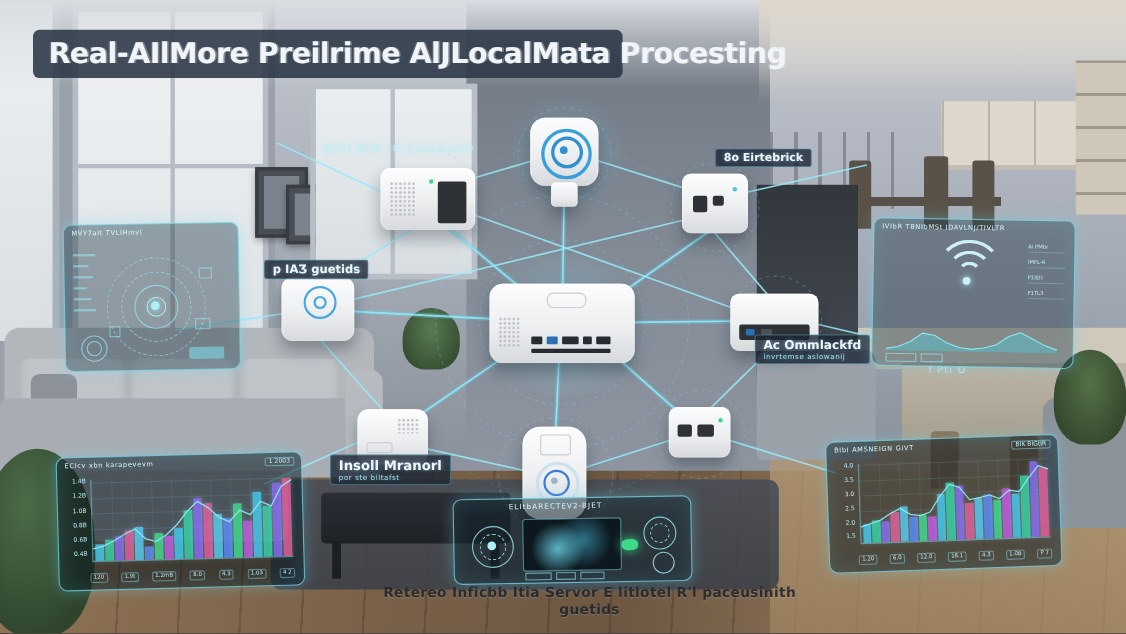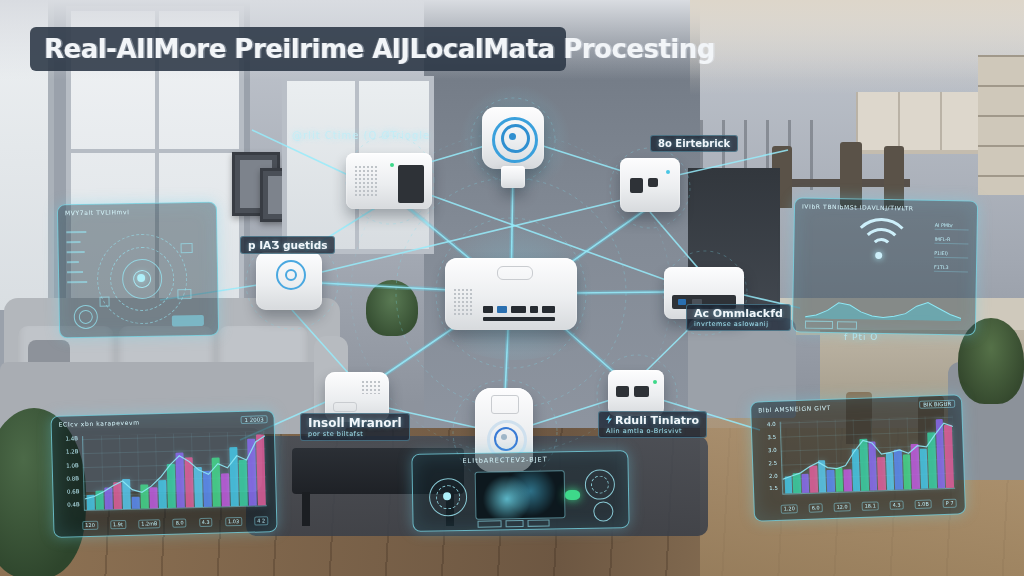--- a/index.html
+++ b/index.html
@@ -270,38 +270,34 @@
     <div class="ringcirc" style="left:19px;top:39px;width:20px;height:20px;border:2.5px solid #3a7bd5;"></div>
     <div class="ringcirc" style="left:26px;top:46px;width:6px;height:6px;background:#9fb6c8;"></div>
   </div>
 
   <div class="dev" style="left:608px;top:370px;width:56px;height:46px;border-radius:8px;">
     <div class="darkpanel" style="left:8px;top:16px;width:13px;height:11px;"></div>
     <div class="darkpanel" style="left:26px;top:16px;width:15px;height:11px;"></div>
     <div class="led" style="left:45px;top:10px;width:4px;height:4px;background:#3ed98a;"></div>
   </div>
 
-  <div class="faint-label" style="left:292px;top:130px;">@rlit Ctime   (O ØTriogle</div>
+  <div class="faint-label" style="left:292px;top:130px;">@rlit BIbI   (O CtimΛoжO</div>
   <div class="chip" style="left:650px;top:135px;font-size:10px;">
     <span>8o Eirtebrick</span>
   </div>
   <div class="chip" style="left:240px;top:236px;font-size:10.5px;">
     <span>p IAƷ guetids</span>
   </div>
   <div class="chip" style="left:300px;top:413px;font-size:12px;">
     <span>Insoll Mranorl</span>
     <span class="sub">por ste biltafst</span>
   </div>
   <div class="chip" style="left:686px;top:304px;font-size:11px;">
     <span>Ac Ommlackfd</span>
     <span class="sub">invrtemse aslowanij</span>
-  </div>
-  <div class="chip" style="left:598px;top:411px;font-size:11px;">
-    <span class="bolt"></span><span>Rduli Tinlatro</span>
-    <span class="sub">Alin amtla o-Brlsvivt</span>
   </div>
   <div class="faint-label" style="left:844px;top:332px;font-size:9px;">f Pti O</div>
 
   <div class="holo" style="left:58px;top:203px;width:158px;height:132px;transform:rotate(-1deg);">
     <div class="hheader">MVY7alt TVLIHmvl</div>
     <div class="trow" style="left:8px;top:26px;width:20px;"></div>
     <div class="trow" style="left:8px;top:36px;width:14px;"></div>
     <div class="trow" style="left:8px;top:46px;width:18px;"></div>
     <div class="trow" style="left:8px;top:56px;width:12px;"></div>
     <div class="trow" style="left:8px;top:66px;width:16px;"></div>
@@ -450,14 +446,15 @@
     <div class="dash-ring" style="left:180px;top:50px;width:18px;height:18px;"></div>
     <div class="deco" style="left:64px;top:67px;width:22px;height:5px;"></div>
     <div class="deco" style="left:92px;top:67px;width:16px;height:5px;"></div>
     <div class="deco" style="left:114px;top:67px;width:20px;height:5px;"></div>
   </div>
 
   <div class="abs banner">
     <span class="banner-text">Real-AIlMore Preilrime AlJLocalMata Procesting</span>
   </div>
 
+  <div class="abs caption">Retereo Inficbb Itia Servor E litlotel R'l paceusinith guetids</div>
 
 </div>
 
 </body></html>

